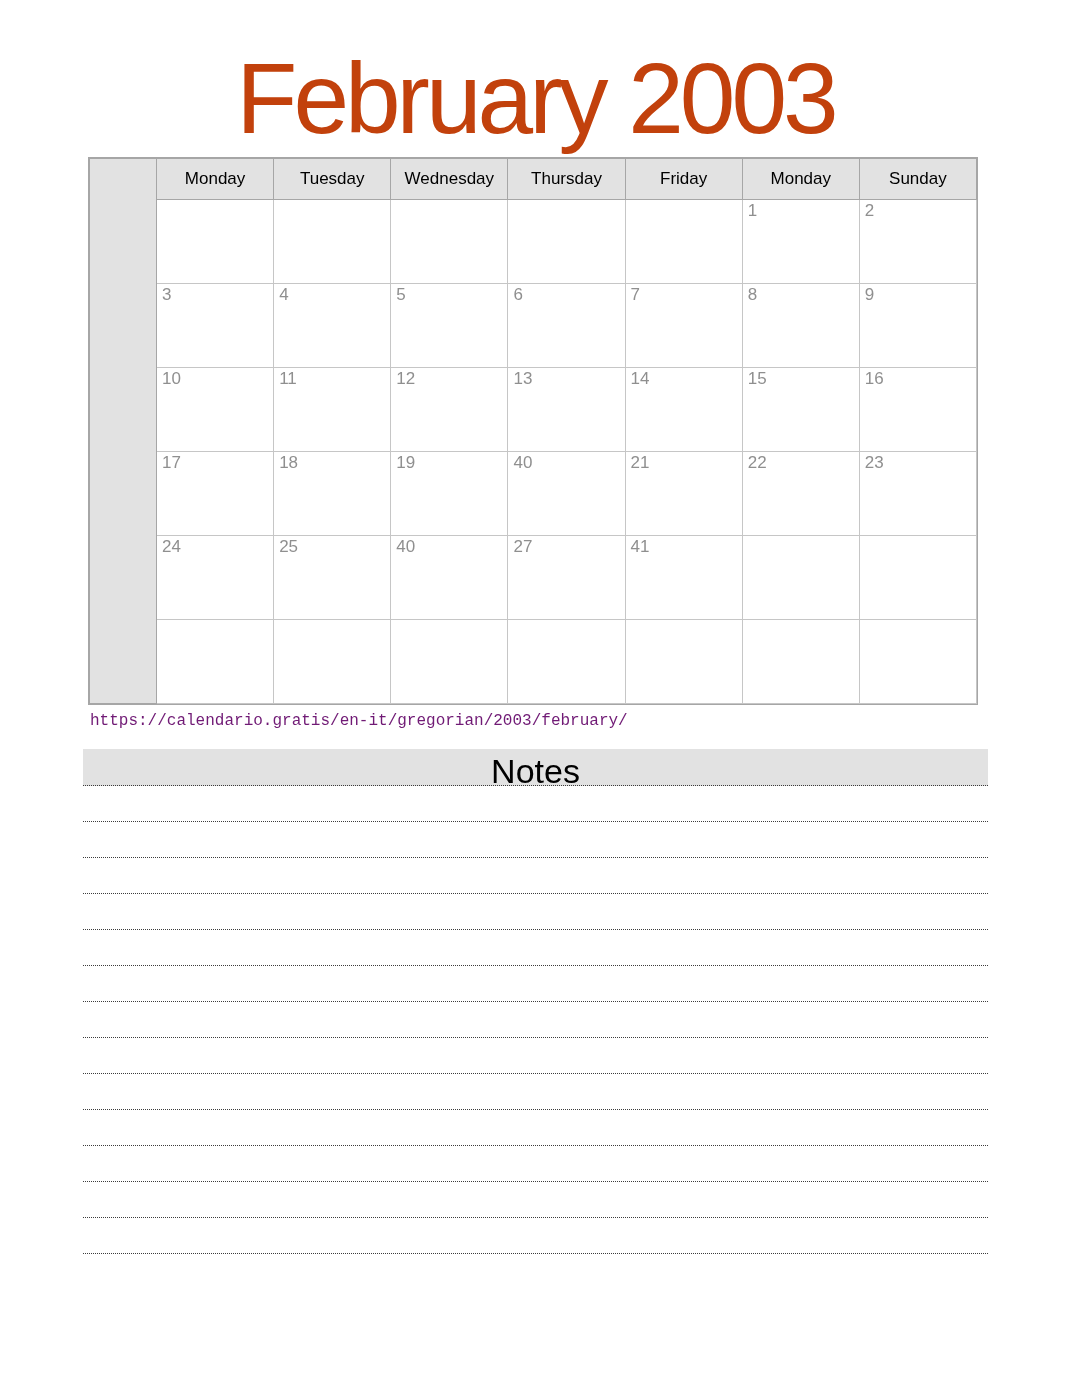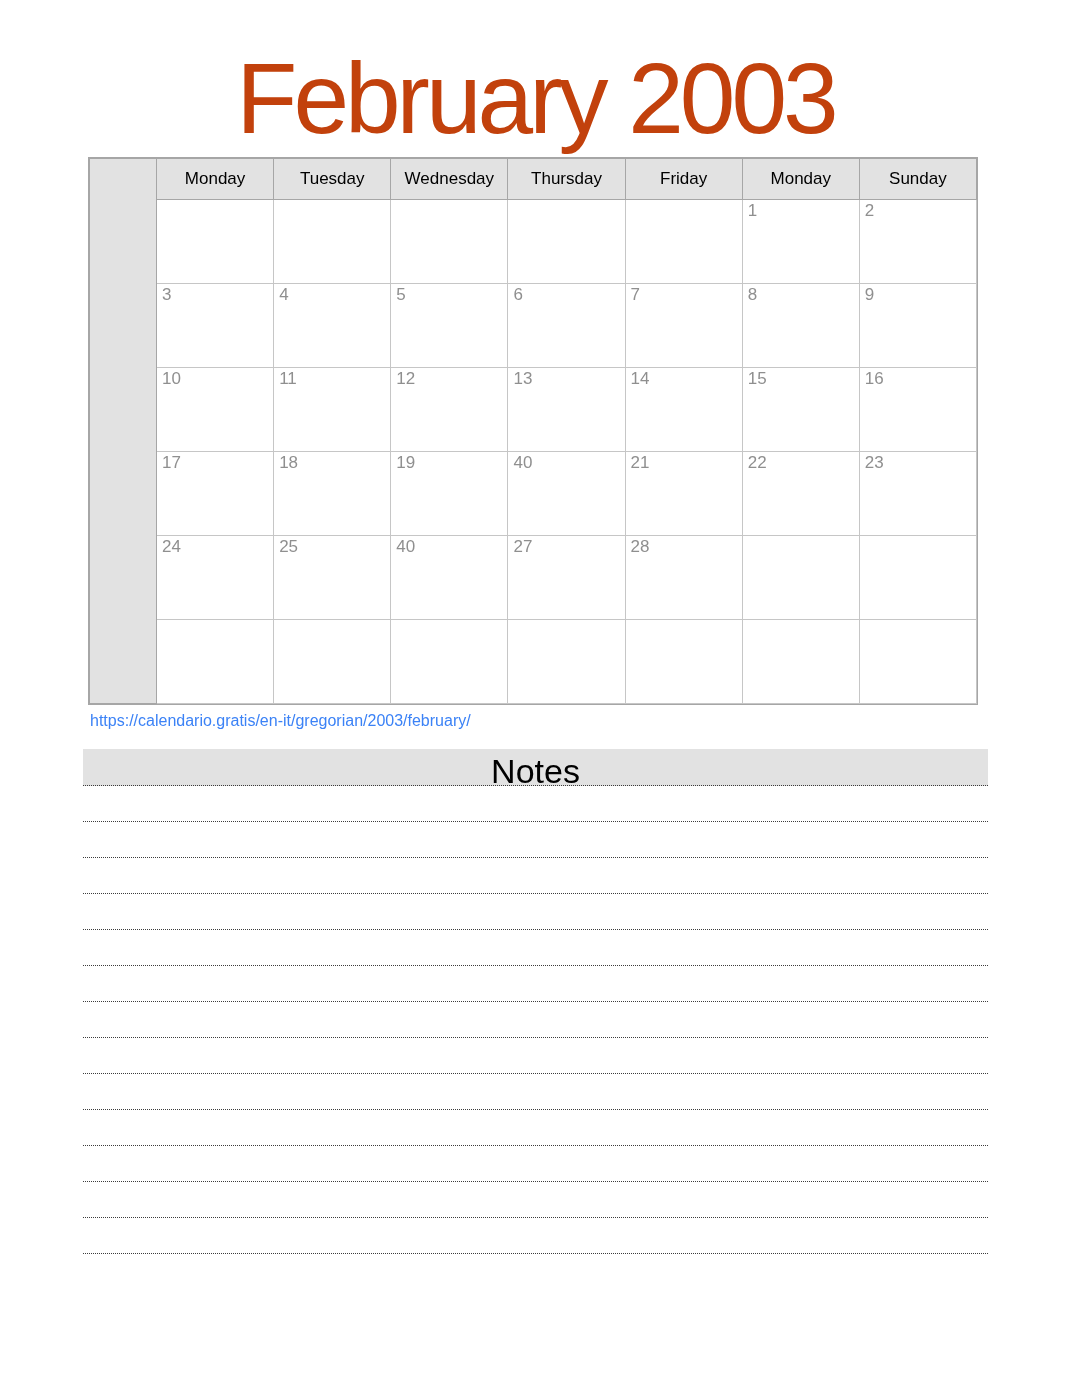--- a/index.html
+++ b/index.html
@@ -65,22 +65,23 @@
     text-align:left;
     font-size:17px;
     color:var(--day-number);
     padding:1px 0 0 5px;
     background:#fff;
   }
   .source-url{
     position:absolute;
     left:90px;top:711px;
     font-size:16px;
-    color:#3b82f6;
+    color:#701a75;
     line-height:20px;
+    font-family:Liberation Mono, monospace;
   }
   .notes-bar{
     position:absolute;
     left:83px;top:749px;
     width:905px;height:37px;
     background:var(--header-bg);
     border-bottom:1px dotted var(--rule);
   }
   .notes-title{
     text-align:center;
@@ -152,21 +153,21 @@
           <td class="day"><span>40</span></td>
           <td class="day"><span>21</span></td>
           <td class="day"><span>22</span></td>
           <td class="day"><span>23</span></td>
         </tr>
         <tr>
           <td class="day"><span>24</span></td>
           <td class="day"><span>25</span></td>
           <td class="day"><span>40</span></td>
           <td class="day"><span>27</span></td>
-          <td class="day"><span>28</span></td>
+          <td class="day"><span>41</span></td>
           <td class="day"></td>
           <td class="day"></td>
         </tr>
         <tr>
           <td class="day"></td>
           <td class="day"></td>
           <td class="day"></td>
           <td class="day"></td>
           <td class="day"></td>
           <td class="day"></td>

